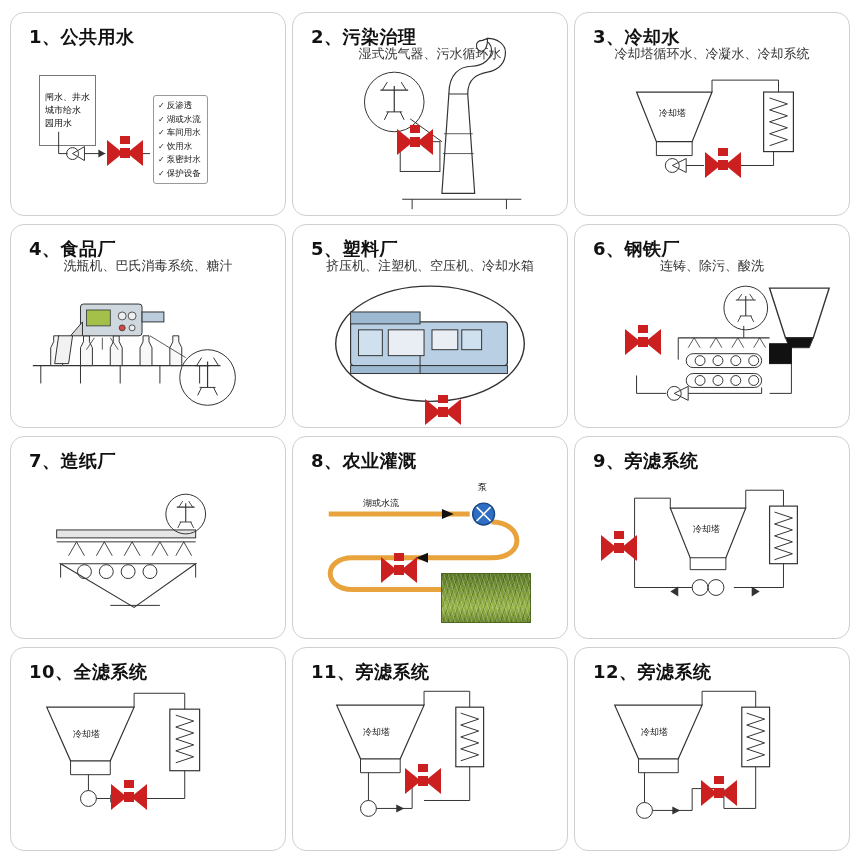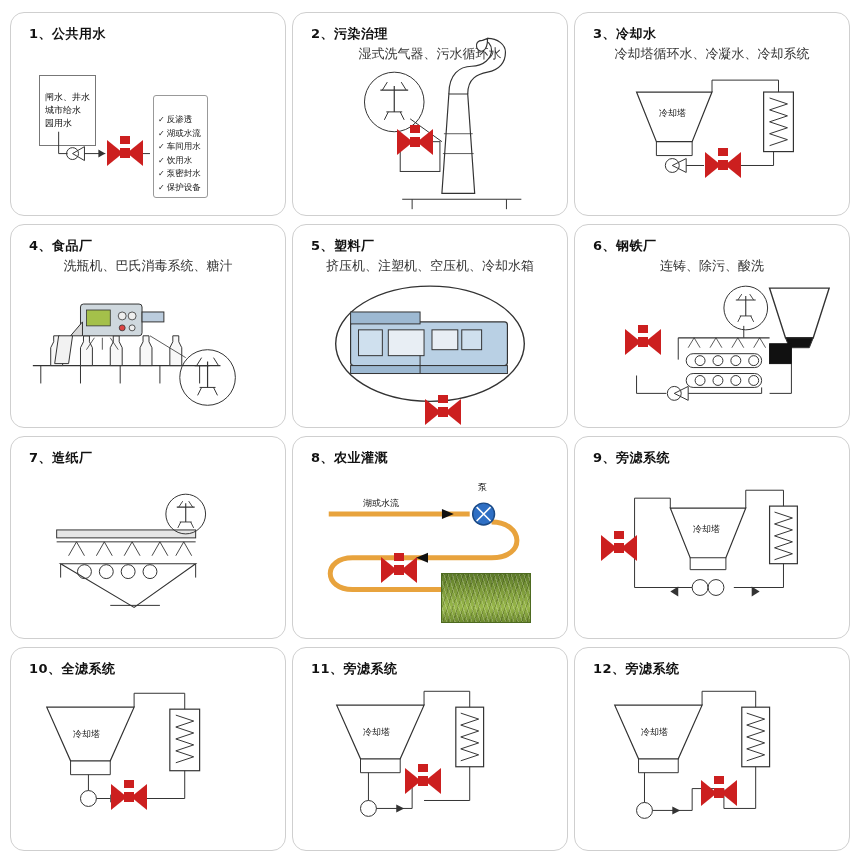--- a/index.html
+++ b/index.html
@@ -29,21 +29,21 @@
     border: 1px solid #cfcfcf;
     border-radius: 14px;
     background: #ffffff;
     box-sizing: border-box;
     overflow: hidden;
   }
   .card-title {
     position: absolute;
     left: 18px;
     top: 12px;
-    font-size: 13px;
+    font-size: 18px;
     font-weight: bold;
     color: #111;
     letter-spacing: 0.5px;
     white-space: nowrap;
   }
   .card-sub {
     position: absolute;
     top: 32px;
     left: 0;
     width: 100%;
@@ -65,21 +65,21 @@
     width: 44px;
     height: 34px;
   }
   .valve svg { display:block; width:100%; height:100%; }
 
   .checklist {
     position: absolute;
     border: 1px solid #999;
     border-radius: 3px;
     background: #fff;
-    padding: 17px 6px 3px 4px;
+    padding: 3px 6px 3px 4px;
     font-size: 8.5px;
     line-height: 12.5px;
     color: #111;
   }
   .checklist div { white-space: nowrap; }
   .checklist .chk { color: #111; margin-right: 2px; font-size: 8px; }
 
   .infobox {
     position: absolute;
     border: 1px solid #777;

